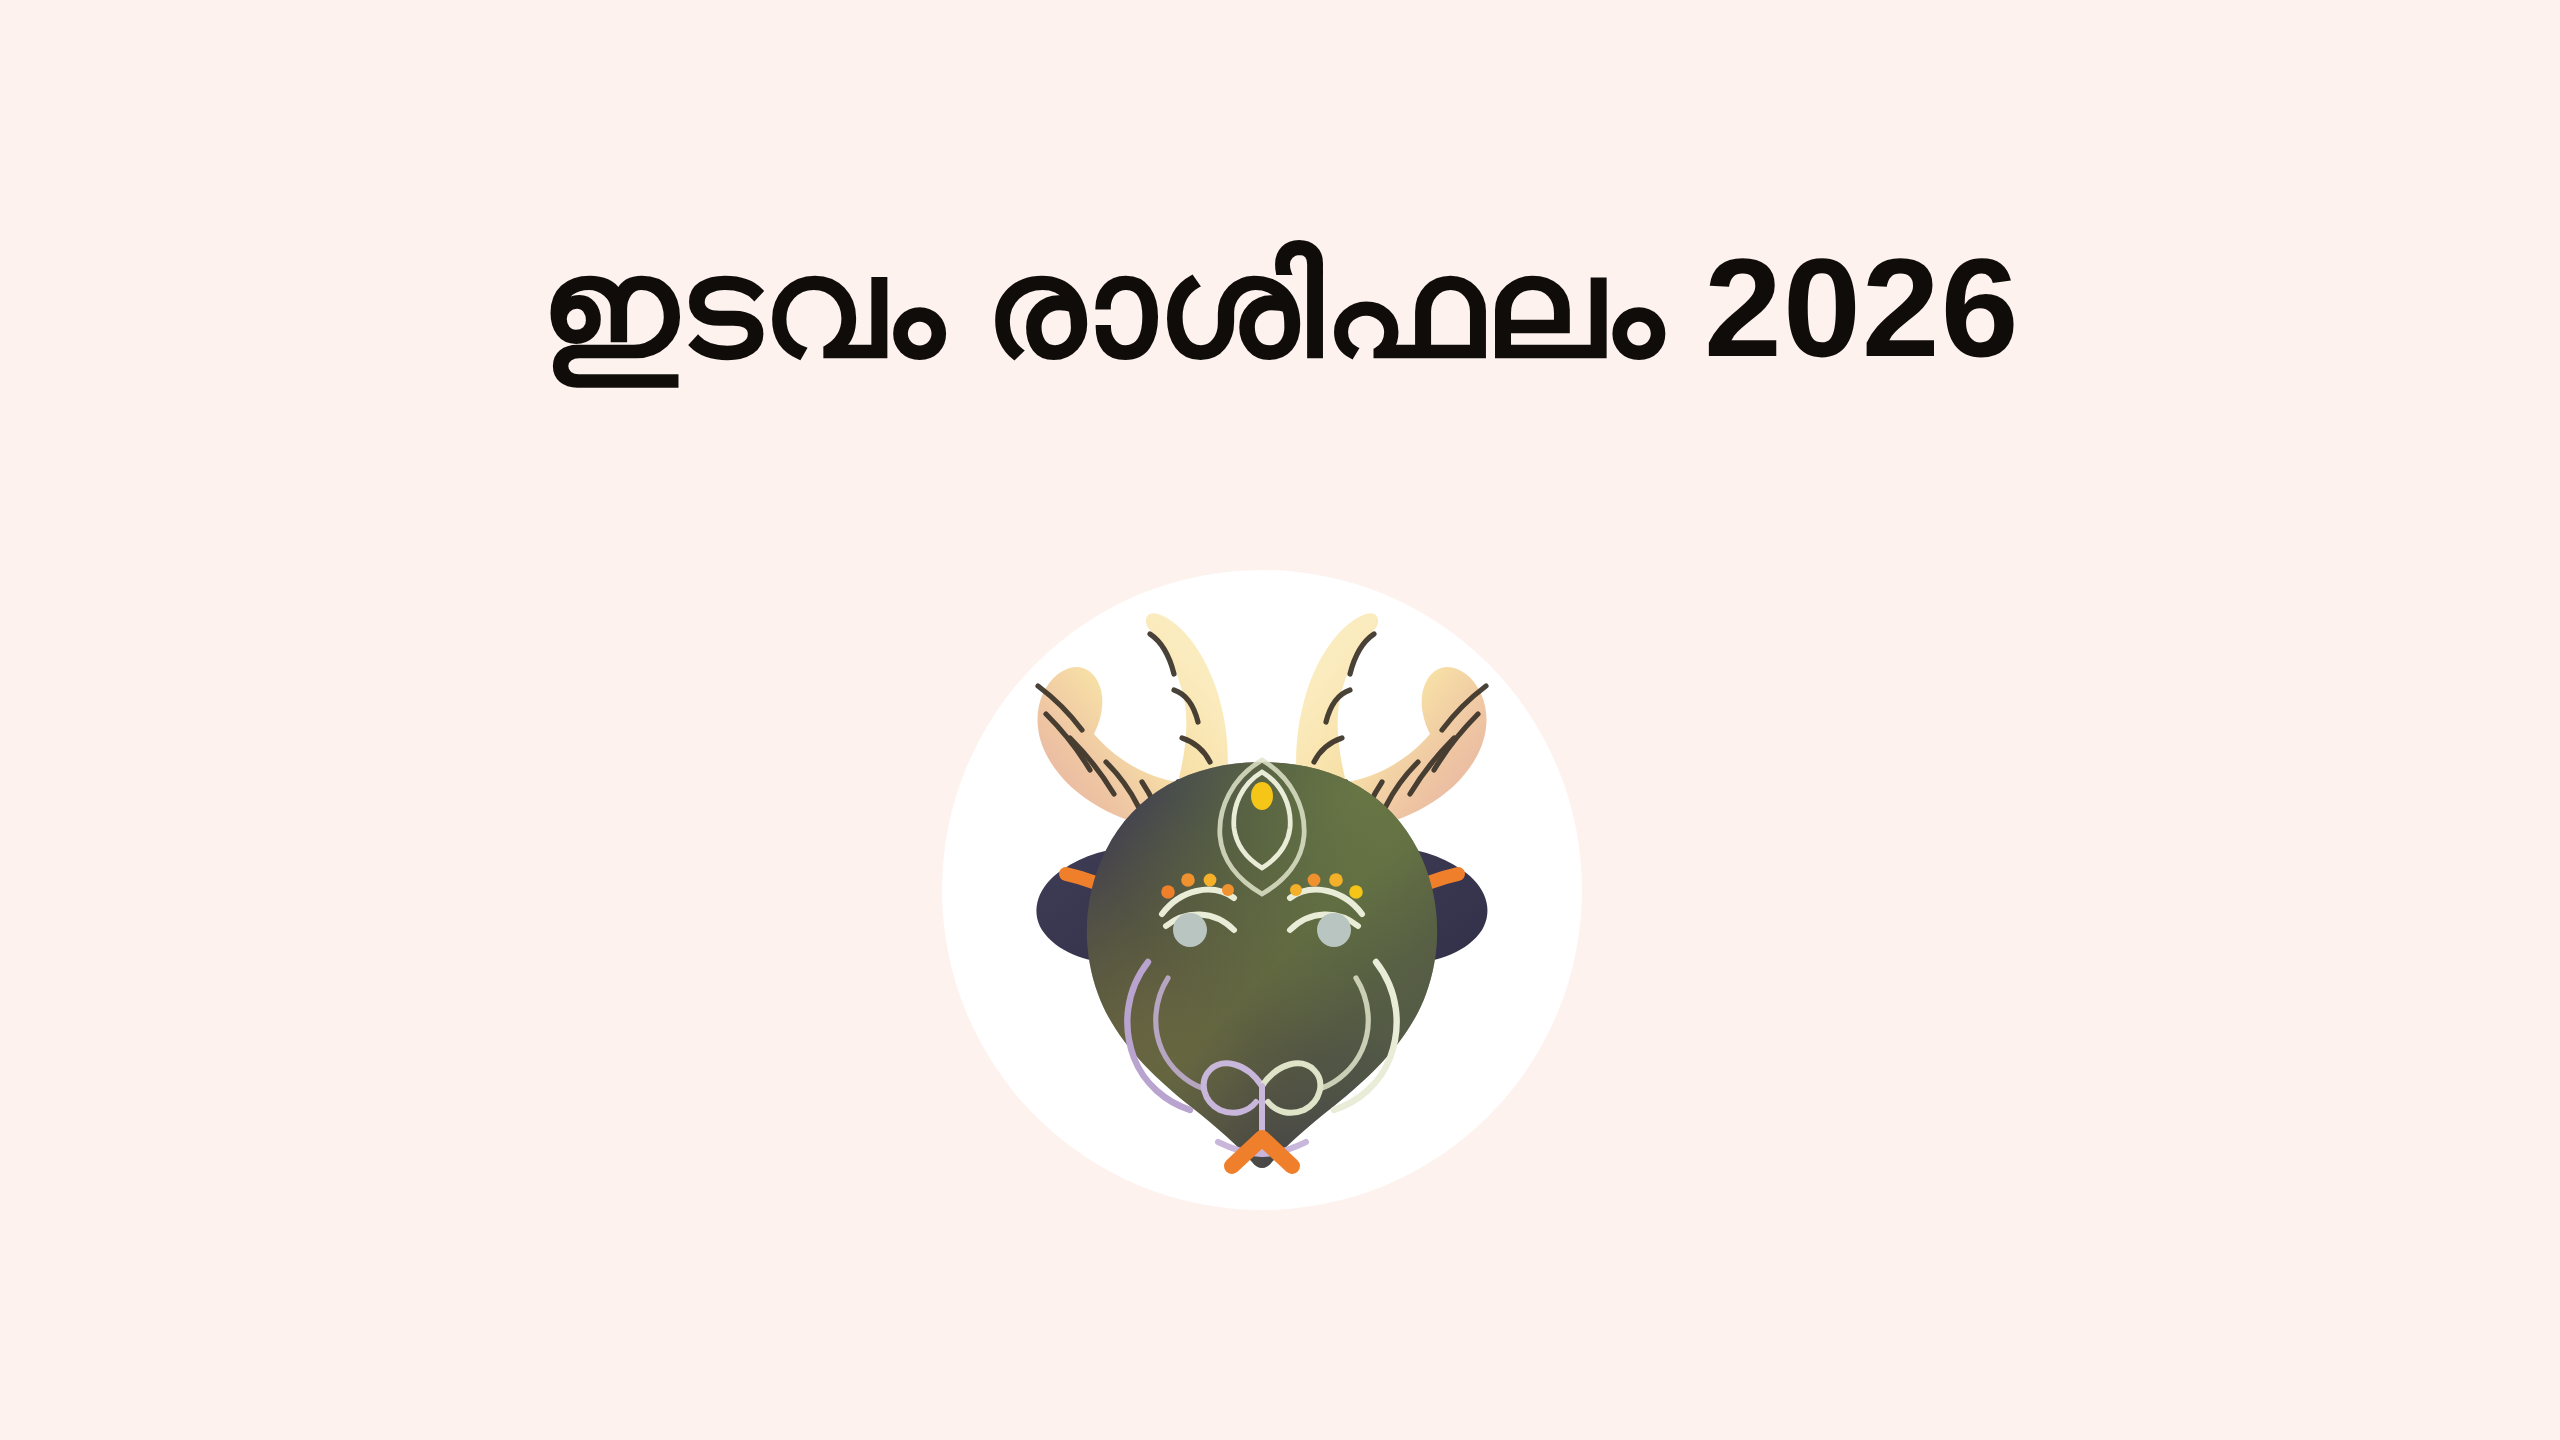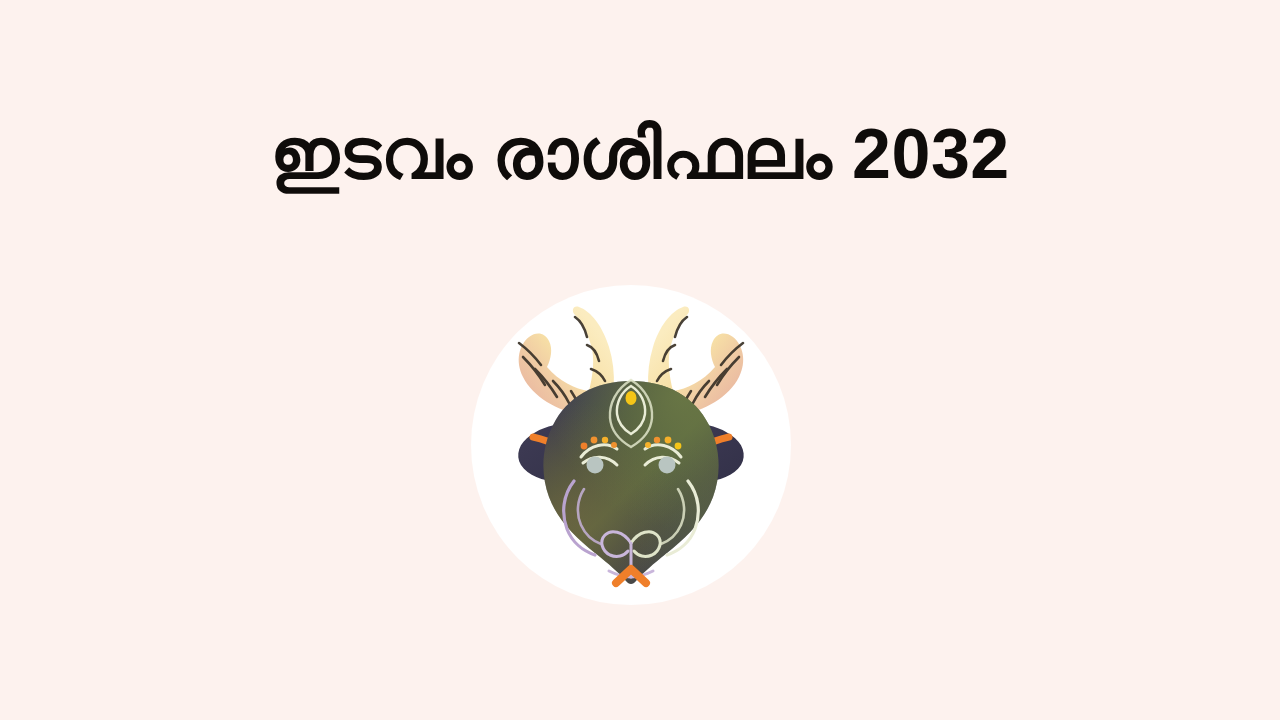--- a/index.html
+++ b/index.html
@@ -62,21 +62,21 @@
     height: 320px;
     display: block;
   }
 </style>
 </head>
 <body style="background: rgb(253, 242, 238);">
 
 <div class="page" style="background: rgb(253, 242, 238);">
 
   <div class="title-block">
-    <h1 class="page-title" style="color: rgb(15, 12, 10);">ഇടവം രാശിഫലം 2032</h1>
+    <h1 class="page-title" style="color: rgb(15, 12, 10);">ഇടവം രാശിഫലം 2026</h1>
   </div>
 
   <div class="emblem-wrap">
     <div class="emblem-disc"></div>
 
     <svg class="emblem-art" viewBox="0 0 320 320" xmlns="http://www.w3.org/2000/svg" aria-hidden="true">
       <defs>
         <linearGradient id="hornL" x1="0.15" y1="0.85" x2="0.75" y2="0.1">
           <stop offset="0%" stop-color="#e6ae9f"></stop>
           <stop offset="32%" stop-color="#eec5a3"></stop>

